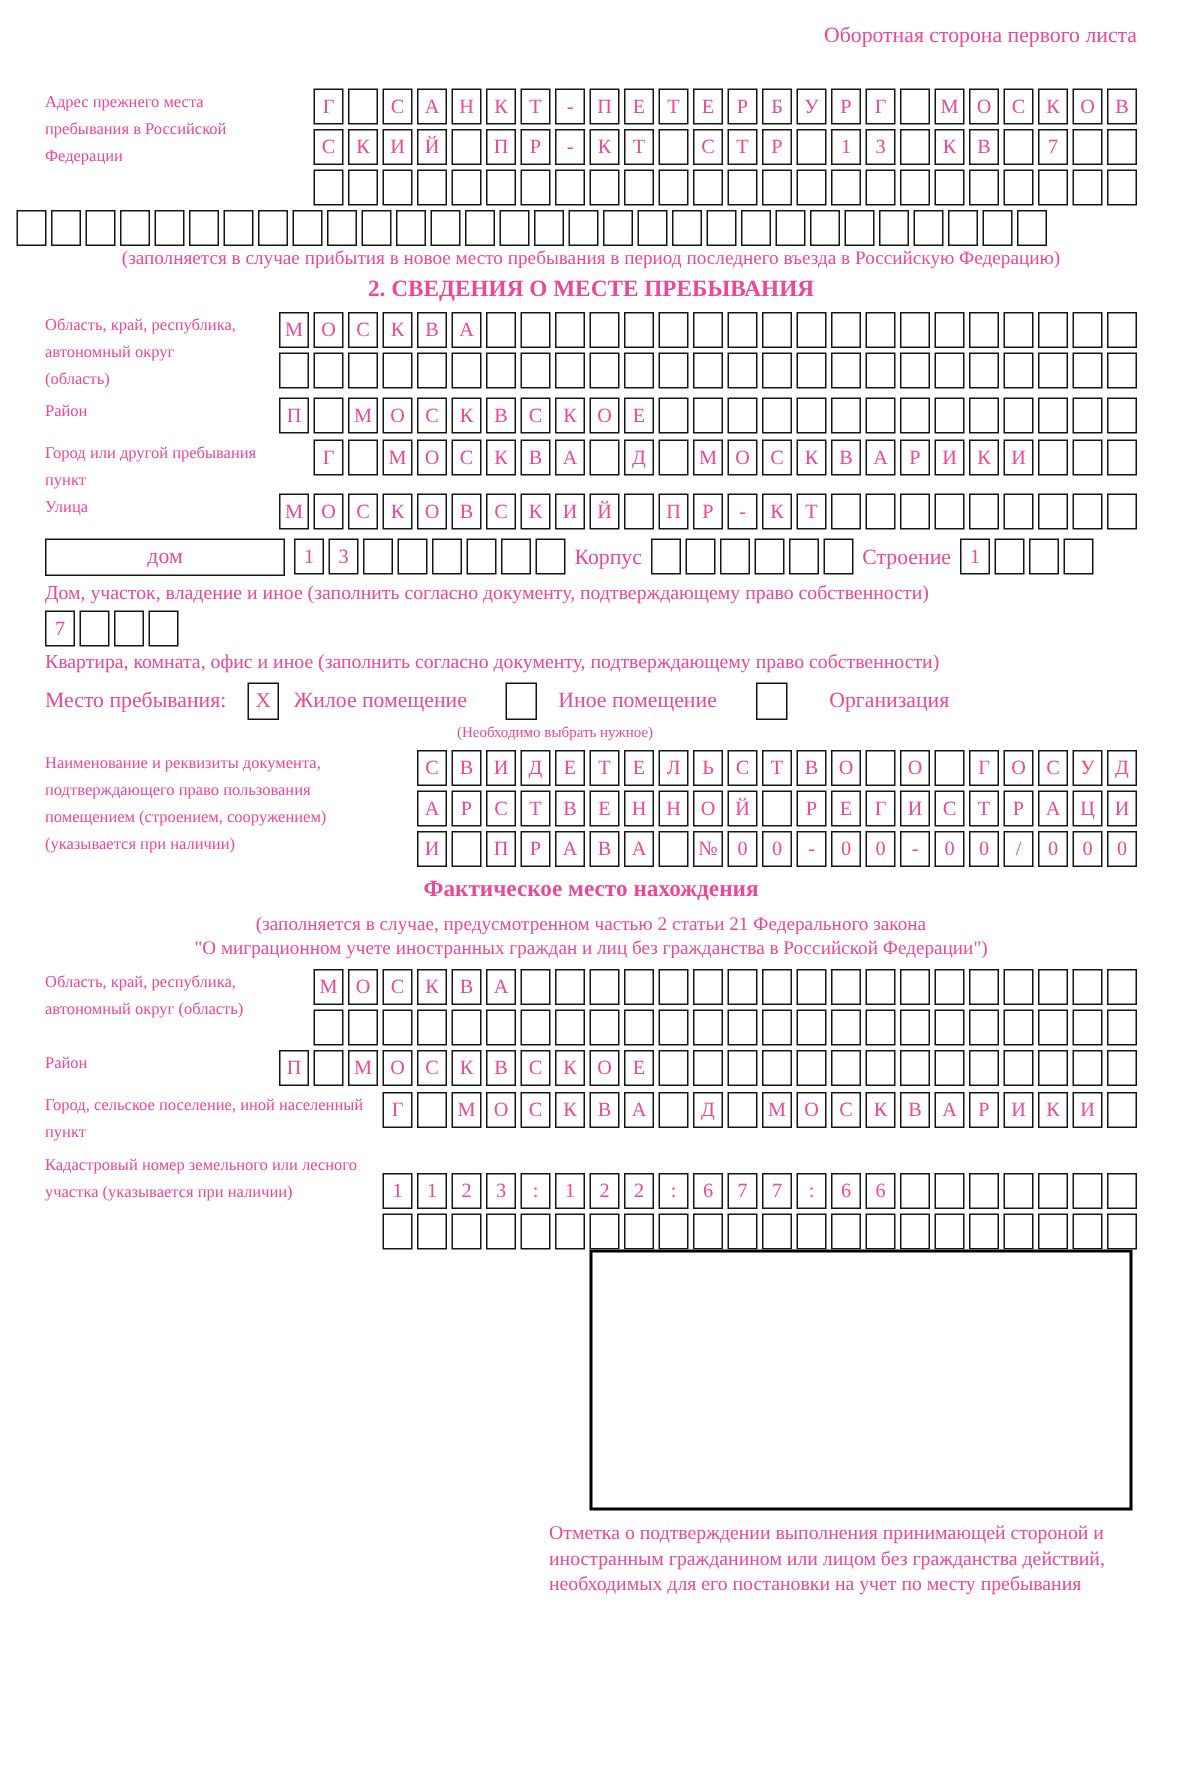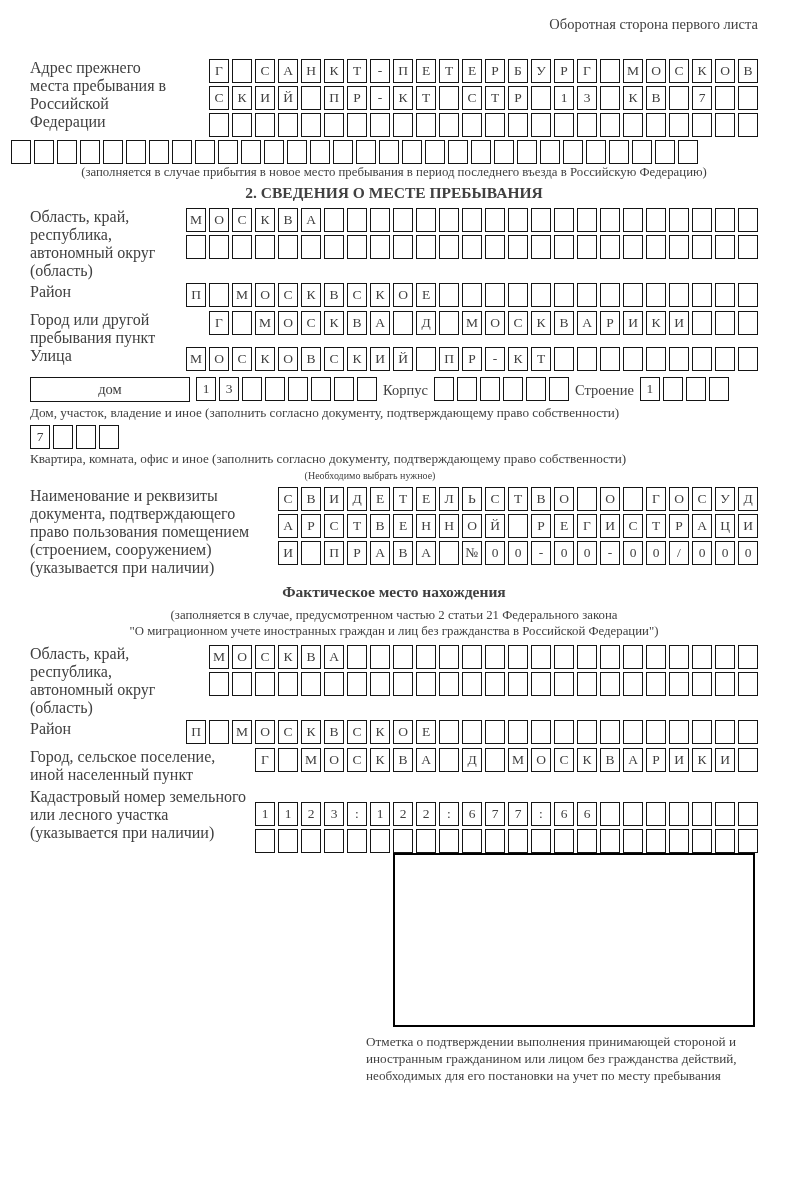--- a/index.html
+++ b/index.html
@@ -1,23 +1,23 @@
 <!DOCTYPE html>
 <html><head>
 <meta charset="utf-8">
 <style>
   html,body{margin:0;padding:0;background:#fff;}
   .page{
     position:relative; width:800px; height:1180px; box-sizing:border-box;
-    padding:8px 42px 0 30px; background:#fff; color:#404040;
+    padding:8px 42px 0 30px; background:#fff; color:#ec4899;
     font-family:"Liberation Serif","DejaVu Serif",serif; overflow:hidden;
   }
   .hdr{ text-align:right; font-size:14.5px; margin:8px 0 26px; }
   .frow{ display:flex; align-items:flex-start; }
-  .flabel{ font-size:16px; line-height:18px; flex:0 0 auto; }
+  .flabel{ font-size:11px; line-height:18px; flex:0 0 auto; }
   .w150{width:150px;} .w125{width:128px;} .w155{width:158px;} .w70{width:70px;}
   .w215{width:218px;} .w230{width:232px;}
   .cells{ display:flex; margin-left:auto; flex:0 0 auto; }
   .cellcol{ display:flex; flex-direction:column; gap:3px; margin-left:auto; }
   .cellcol .cells{ margin-left:auto; }
   .cell{
     width:18px; height:22px; border:1.6px solid #151515; margin-right:3px;
     display:flex; align-items:center; justify-content:center;
     font-size:13.5px; flex:0 0 auto; background:#fff;
   }
@@ -365,20 +365,29 @@
   <div class="frow mt4 domrow">
     <div class="cells">
         <span class="cell">7</span>
         <span class="cell"></span>
         <span class="cell"></span>
         <span class="cell"></span>
       </div>
   </div>
   <div class="note-left">Квартира, комната, офис и иное (заполнить согласно документу, подтверждающему право собственности)</div>
 
+  <div class="checkline mt6">
+    <span>Место пребывания:</span>
+    <span class="checkbox" style="margin-left:14px;">X</span>
+    <span style="margin-left:10px;">Жилое помещение</span>
+    <span class="checkbox" style="margin-left:26px;"></span>
+    <span style="margin-left:14px;">Иное помещение</span>
+    <span class="checkbox" style="margin-left:26px;"></span>
+    <span style="margin-left:28px;">Организация</span>
+  </div>
   <div class="cb-note">(Необходимо выбрать нужное)</div>
 
   <div class="frow mt6">
     <div class="flabel w230">Наименование и реквизиты документа, подтверждающего право пользования помещением (строением, сооружением) (указывается при наличии)</div>
     <div class="cellcol">
       <div class="cells">
           <span class="cell">С</span>
           <span class="cell">В</span>
           <span class="cell">И</span>
           <span class="cell">Д</span>

